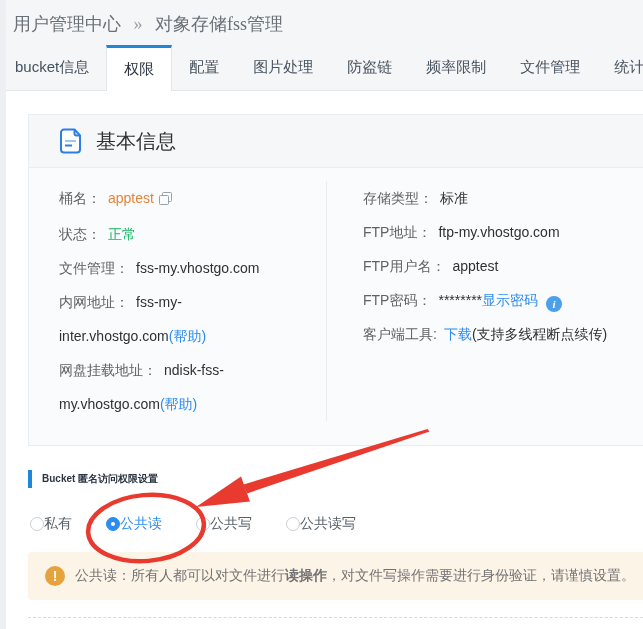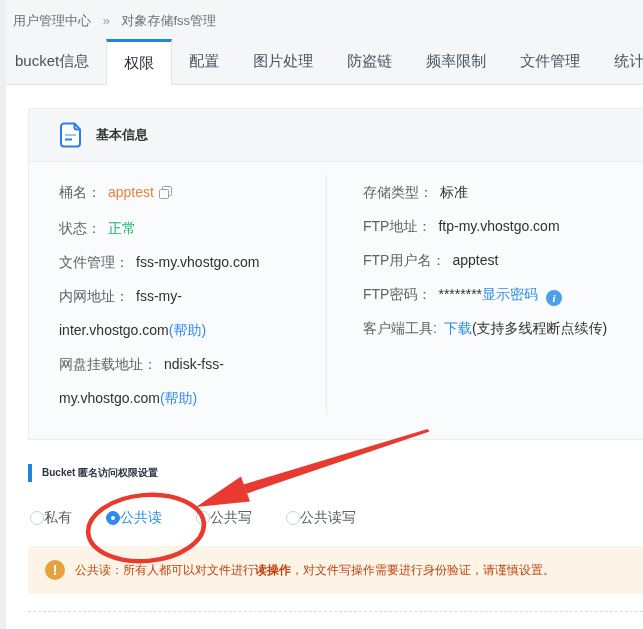--- a/index.html
+++ b/index.html
@@ -4,33 +4,33 @@
 <style>
   html,body{margin:0;padding:0;overflow:hidden;}
   body{
     width:643px;height:629px;position:relative;background:#fff;
     font-family:"Liberation Sans","DejaVu Sans",sans-serif;
     -webkit-font-smoothing:antialiased;
   }
   .left-strip{position:absolute;left:0;top:0;width:6px;height:100%;background:#edeff3;z-index:4;pointer-events:none;}
   
   .header{background:#f4f6f8;}
-  .breadcrumb{padding:12px 0 9px 13px;font-size:13px;color:#6b7280;}
+  .breadcrumb{padding:12px 0 9px 13px;font-size:18px;color:#6b7280;font-family:Liberation Serif, serif;}
   .breadcrumb .crumb{color:#697077;}
   .breadcrumb .sep{margin:0 8px;color:#9aa1ab;}
   .tabbar{display:flex;height:45px;align-items:stretch;border-bottom:1px solid #e2e5ea;}
   .tab{display:flex;align-items:center;padding:0 17px;font-size:15px;color:#46525e;cursor:pointer;white-space:nowrap;}
   .tab.first{padding-left:15px;}
   .tab.active{background:#fff;border-left:1px solid #e2e5ea;border-right:1px solid #e2e5ea;border-top:3px solid #1e87d8;color:#2b3440;margin-bottom:-1px;text-align:right;}
   .vsep{width:1px;height:18px;background:#dcdfe4;align-self:center;}
   
   .content{padding:0 0 0 28px;background:#fff;}
   .panel{margin-top:23px;width:632px;border:1px solid #e9ecf0;box-sizing:border-box;}
   .panel-header{height:52px;background:#f6f7f9;border-bottom:1px solid #e9ecf0;display:flex;align-items:center;padding-left:30px;gap:13px;}
-  .panel-title{font-size:13px;font-weight:700;color:#303133;text-align:center;}
+  .panel-title{font-size:20px;font-weight:400;color:#303133;text-align:center;}
   .panel-body{display:flex;background:#fafbfc;padding:13px 0 24px;}
   .col-left{flex:0 0 297px;box-sizing:border-box;padding:0 36px 0 30px;}
   .col-right{flex:1;border-left:1px solid #e9ecf0;padding-left:36px;}
   .info-row{font-size:14px;line-height:34px;color:#303133;}
   .lbl{color:#606266;margin-right:7px;}
   .val.orange{color:#e6853a;}
   .val.green{color:#18b566;}
   a.link{color:#2d8cf0;text-decoration:none;cursor:pointer;}
   .copy-icon{margin-left:5px;vertical-align:-2px;cursor:pointer;}
   .info-icon{display:inline-flex;width:16px;height:16px;border-radius:50%;background:#4ba0e8;color:#fff;
@@ -41,21 +41,21 @@
   .radio-row{margin-top:27px;margin-left:2px;display:flex;align-items:center;gap:34px;font-size:14px;}
   .radio-item{display:flex;align-items:center;color:#566068;cursor:pointer;}
   .radio-circle{width:14px;height:14px;border-radius:50%;border:1px solid #c9ced6;background:#fff;box-sizing:border-box;position:relative;flex:0 0 14px;}
   .radio-item.selected .radio-circle{background:#2d8cf0;border-color:#2d8cf0;}
   .radio-item.selected .radio-circle::after{content:'';position:absolute;left:50%;top:50%;transform:translate(-50%,-50%);width:4px;height:4px;border-radius:50%;background:#fff;}
   .radio-item.selected .radio-label{color:#2d8cf0;}
   
   .warning{margin-top:19px;width:636px;height:48px;background:#fdf4e8;border-radius:4px;display:flex;align-items:center;gap:10px;padding-left:17px;box-sizing:border-box;}
   .warn-icon{width:20px;height:20px;border-radius:50%;background:#e6a23c;color:#fff;font-weight:bold;font-size:14px;
     display:flex;align-items:center;justify-content:center;flex:0 0 20px;}
-  .warning-text{font-size:12px;color:#c2410c;white-space:nowrap;}
+  .warning-text{font-size:14px;color:#737373;white-space:nowrap;}
   .warning-text b{font-weight:bold;}
   .dashed{margin-top:17px;width:640px;border-top:1px dashed #d6d9de;height:0;}
   
   .annotation-overlay{position:absolute;left:0;top:0;width:643px;height:629px;z-index:10;pointer-events:none;}
 </style>
 </head>
 <body>
 
 <div class="left-strip"></div>
 

